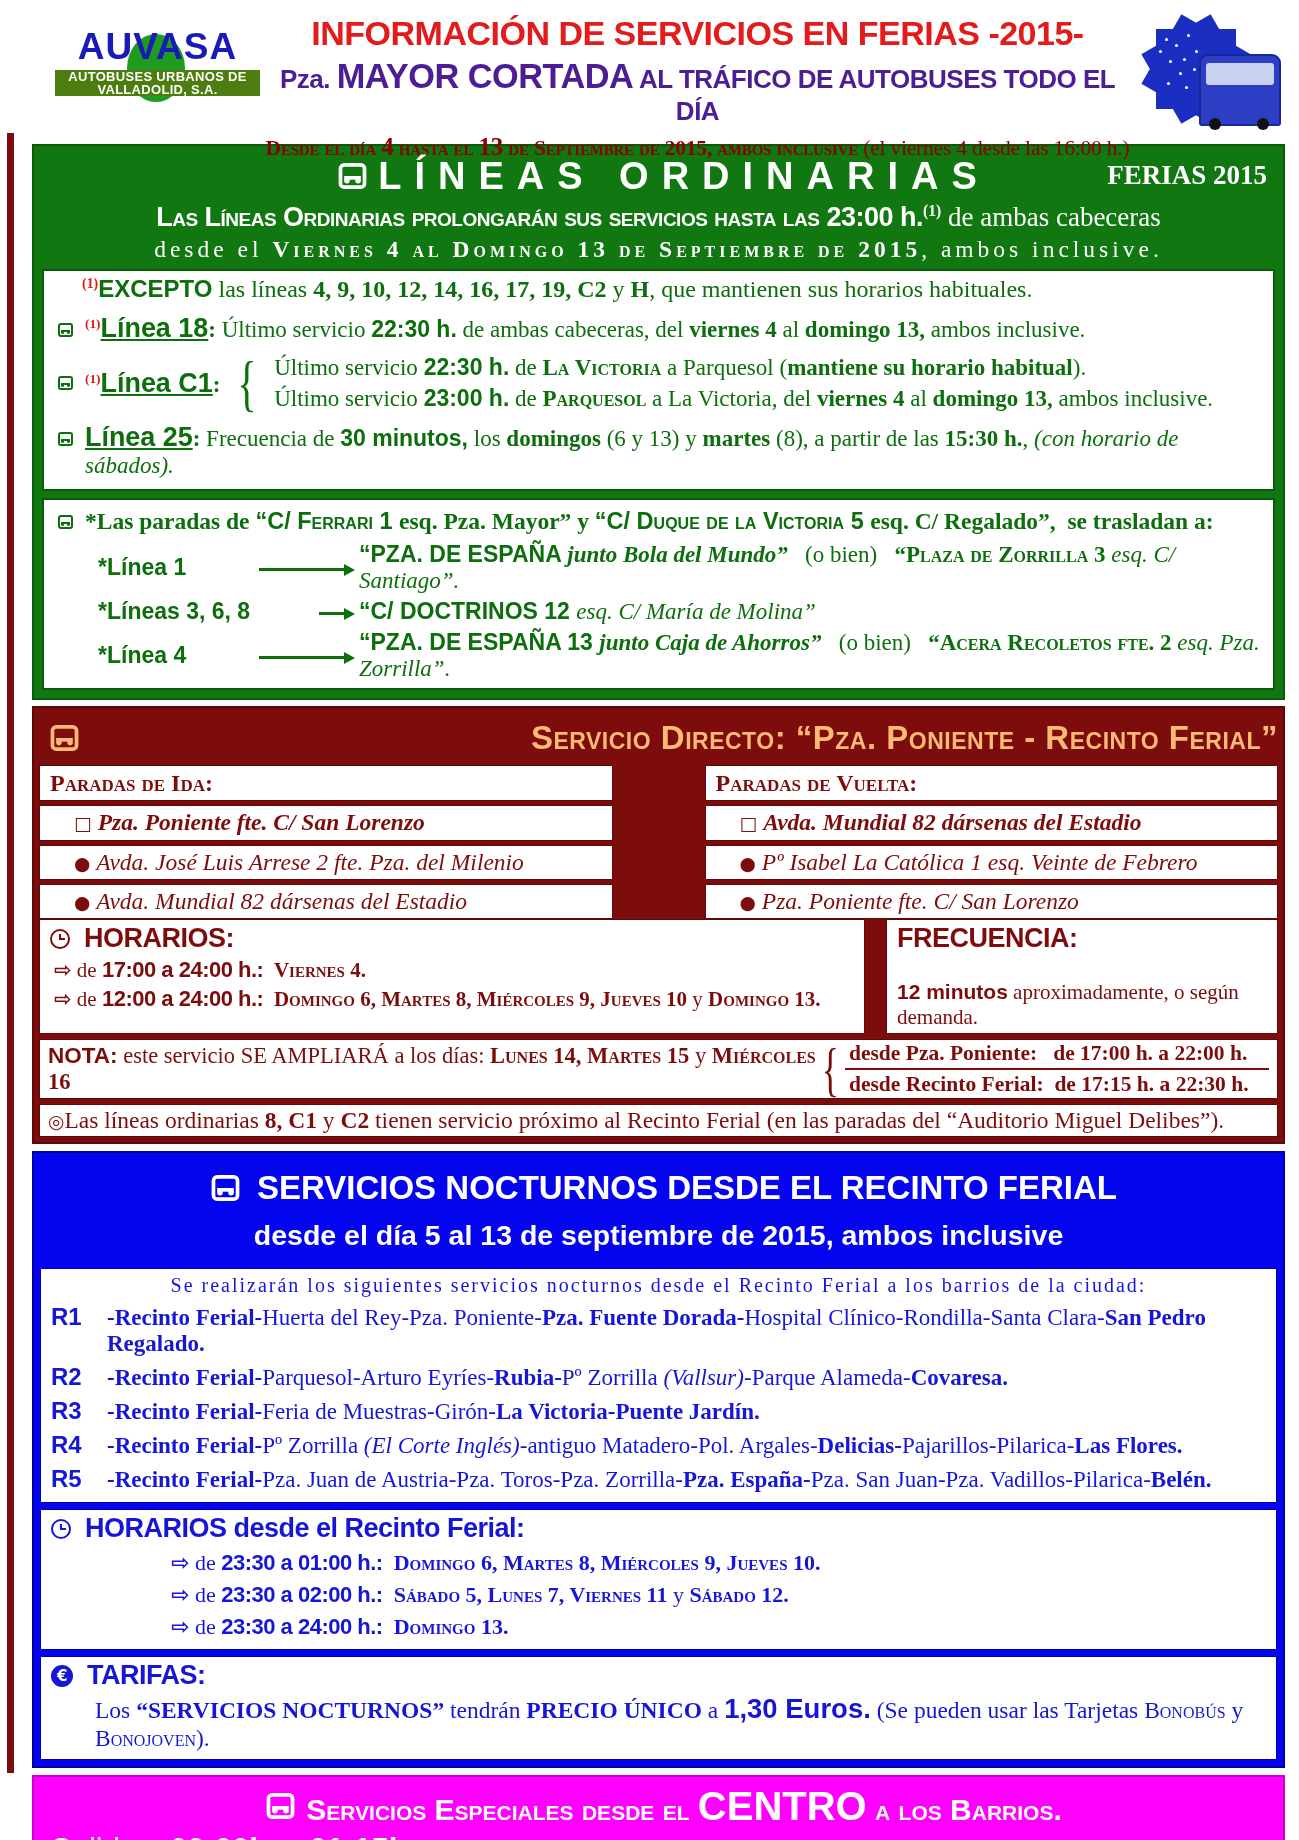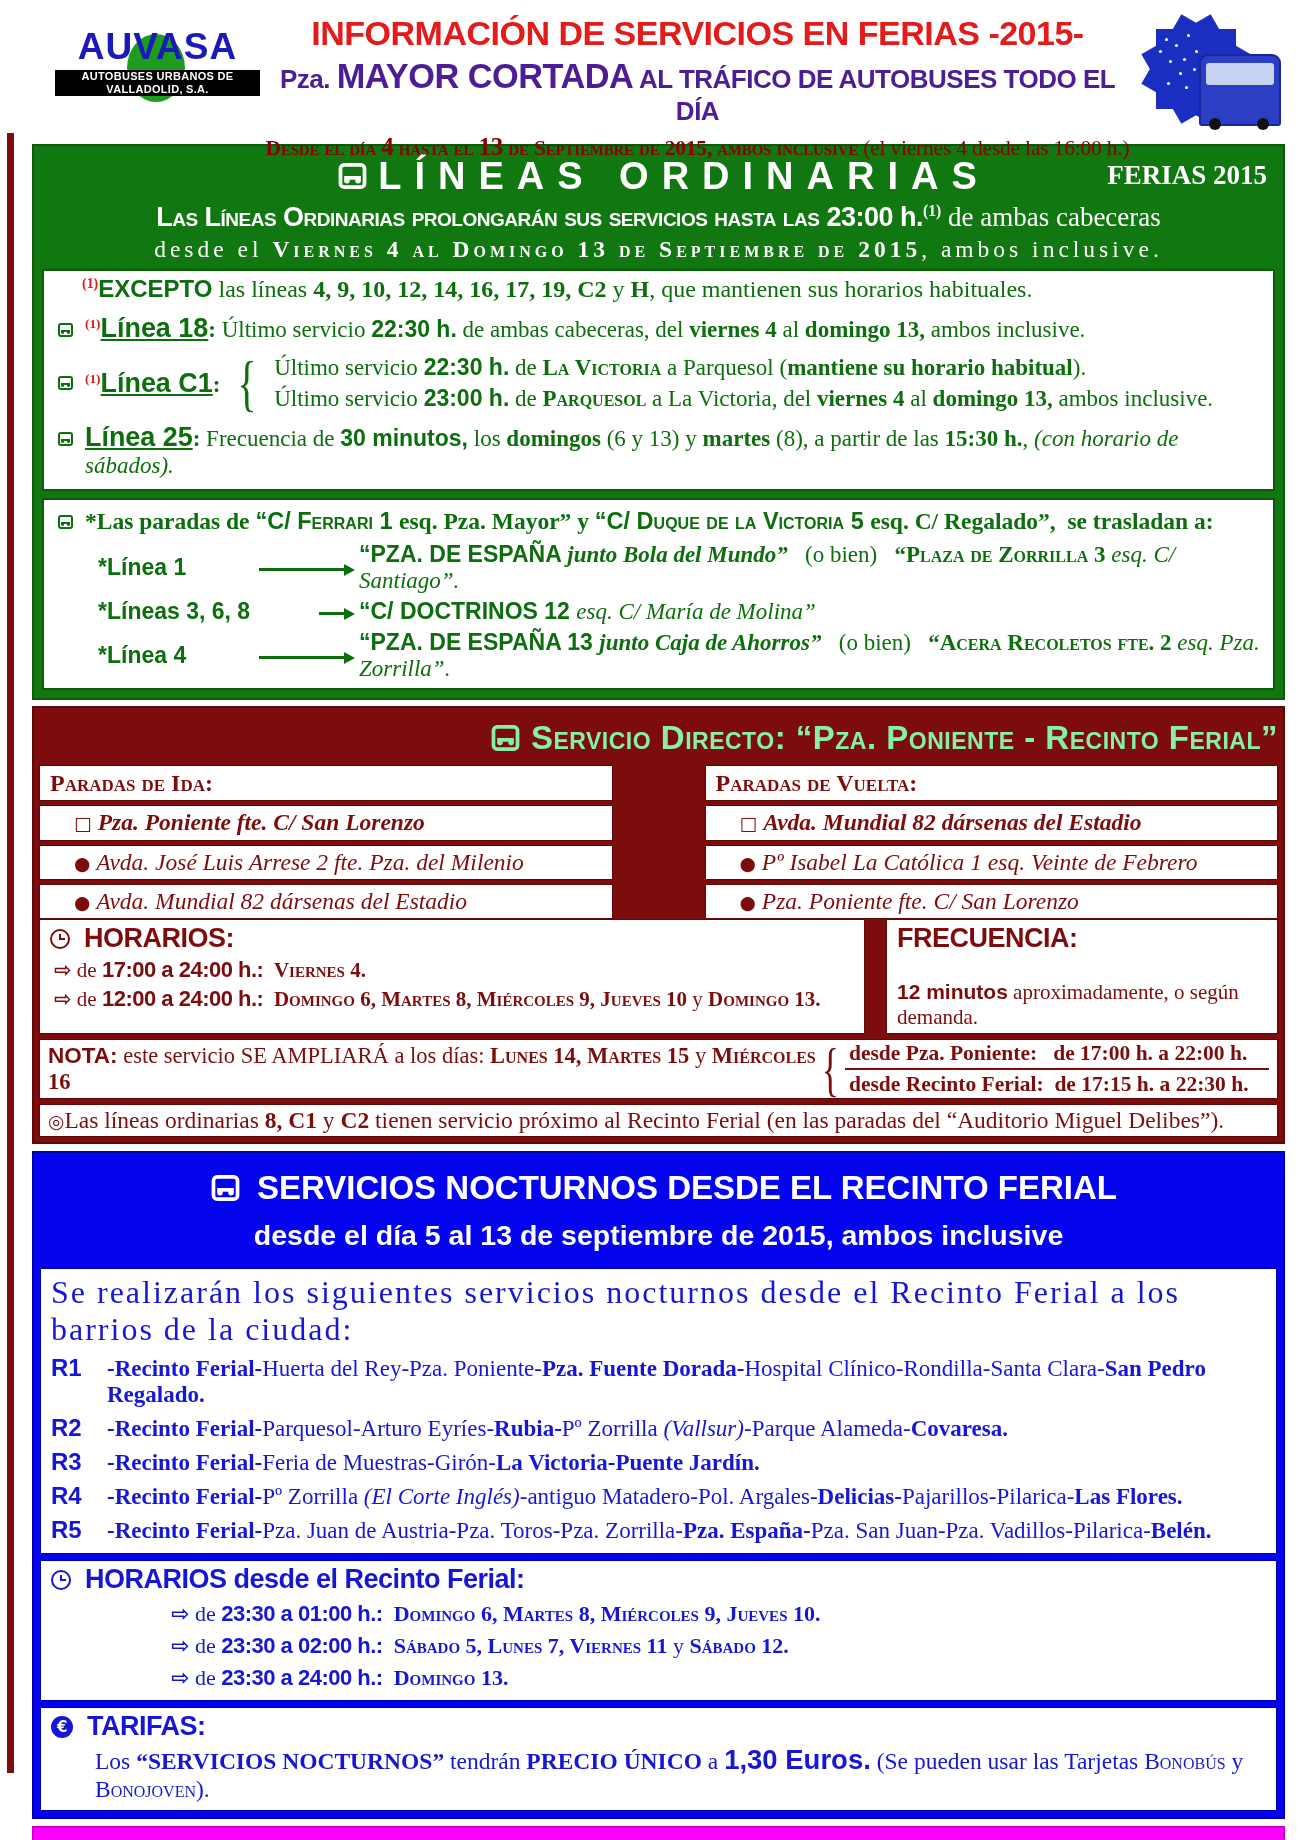--- a/index.html
+++ b/index.html
@@ -37,22 +37,22 @@
        border-top:6px solid transparent;border-bottom:6px solid transparent}
   .arrow.long{width:86px}.arrow.short{width:26px}
   .harrow{font-family:"DejaVu Sans",sans-serif;font-weight:700}
 
   
   .hdr{display:flex;align-items:flex-start;padding:12px 14px 0 55px;height:144px;box-sizing:border-box}
   .logo{width:205px;position:relative;text-align:center;padding-top:14px}
   .logo-ellipse{position:absolute;left:72px;top:22px;width:58px;height:68px;background:#1f9b1f;border-radius:50%}
   .logo-name{position:relative;font-family:"Liberation Sans",sans-serif;font-weight:700;font-size:37px;
        color:#1a1ab8;letter-spacing:1px}
-  .logo-bar{position:relative;background:#000000;color:#fff;font-family:"Liberation Sans",sans-serif;
-       font-weight:700;font-size:11px;line-height:13px;margin-top:2px;letter-spacing:0.3px}
+  .logo-bar{position:relative;background:#4d7c0f;color:#fff;font-family:"Liberation Sans",sans-serif;
+       font-weight:700;font-size:13px;line-height:13px;margin-top:2px;letter-spacing:0.3px}
   .hdr-mid{flex:1;text-align:center;padding-top:2px}
   .hdr-title{color:#e31b1b;font-family:"Liberation Sans",sans-serif;font-weight:700;font-size:34px;letter-spacing:-0.5px}
   .hdr-sub{color:#4c1d95;font-family:"Liberation Sans",sans-serif;font-size:26px;margin-top:4px;letter-spacing:-0.5px}
   .hdr-dates{color:#8b0000;font-size:21.5px;margin-top:6px;letter-spacing:-0.2px}
   .art{width:150px;height:118px;position:relative;flex:none}
   .star{position:absolute;left:4px;top:2px;width:114px;height:110px}
   .star i{position:absolute;left:50%;top:50%;width:80px;height:80px;margin:-40px 0 0 -40px;background:#1b2ec2;display:block}
   .star i:nth-child(2){transform:rotate(30deg)}
   .star i:nth-child(3){transform:rotate(60deg)}
   .dots{position:absolute;left:30px;top:26px;width:3px;height:3px;border-radius:50%;background:#fff;
@@ -82,21 +82,21 @@
   .glabel{white-space:nowrap}
   .brace{font-size:62px;font-weight:400;line-height:0.85;transform:scaleX(0.65);color:#0c6e0c;flex:none}
   .stack>div{line-height:1.35}
   .trow{display:grid;grid-template-columns:195px 108px 1fr;align-items:center;margin:4px 0}
   .trow .tlabel{padding-left:42px;white-space:nowrap}
   .trow .tarr{text-align:right;padding-right:14px}
   .g-paradas-intro{padding:4px 0 2px;font-size:23.5px}
 
   
   .sec-mar{background:#7d0d0d;border:2px solid #5e0808;padding:5px;margin-top:6px;color:#7d0d0d}
-  .m-title{color:#86efac;display:flex;align-items:center;justify-content:flex-end;height:50px;
+  .m-title{color:#fdba74;display:flex;align-items:center;justify-content:space-between;height:50px;
        font-family:"Liberation Sans",sans-serif;font-weight:700;font-size:33px;font-variant:small-caps;letter-spacing:0.5px}
   .paradas{display:grid;grid-template-columns:1fr 92px 1fr;margin-top:2px;row-gap:4px}
   .pcol{display:flex;flex-direction:column;gap:4px}
   .phead,.pstop{background:#fff;border:1px solid #5e0808;padding:2px 10px;line-height:1.25}
   .phead{font-weight:700;font-variant:small-caps;font-size:24px}
   .pstop{font-size:23.5px;padding-left:34px}
   .hf{display:grid;grid-template-columns:1fr 392px;gap:21px;}
   .hbox,.fbox{background:#fff;border:1px solid #5e0808;padding:3px 10px}
   .boxtitle{display:flex;align-items:center;gap:14px;font-family:"Liberation Sans",sans-serif;
        font-weight:700;font-size:27px;letter-spacing:-0.5px}
@@ -113,21 +113,21 @@
   .prox{background:#fff;border:1px solid #5e0808;margin-top:5px;padding:2px 8px;font-size:23.5px}
 
   
   .sec-blue{background:#0404ee;border:2px solid #0000a8;padding:6px;margin-top:7px;color:#1616d6}
   .b-h1{color:#fff;display:flex;align-items:center;justify-content:center;gap:6px;padding-top:10px;
        font-family:"Liberation Sans",sans-serif;font-weight:700;font-size:33px}
   .b-h2{color:#fff;text-align:center;font-family:"Liberation Sans",sans-serif;font-weight:700;
        font-size:28.5px;padding:12px 0 16px}
   .b-box{background:#fff;border:1px solid #0000a8;padding:3px 10px}
   .b-box + .b-box{margin-top:6px}
-  .b-intro{font-size:32px;letter-spacing:2px;margin:2px 0 6px}
+  .b-intro{font-size:20px;letter-spacing:2px;text-align:center;margin:2px 0 6px}
   .route{display:flex;gap:16px;font-size:23px;margin:6px 0;align-items:baseline}
   .rcode{font-family:"Liberation Sans",sans-serif;font-weight:700;font-size:24px;min-width:40px}
   .nh-rows{margin-left:116px}
   .nh-rows .hrow{font-size:22px;margin:6px 0}
   .tar-text{font-size:23.5px;padding:2px 0 4px 44px}
 
   
   .sec-mag{background:#ff00ff;border:2px solid #cc00cc;padding:5px;margin-top:7px;color:#ee00ee}
   .mg-title{color:#fff;display:flex;align-items:center;justify-content:center;height:48px;
        font-family:"Liberation Sans",sans-serif;font-weight:700;font-size:30px}

